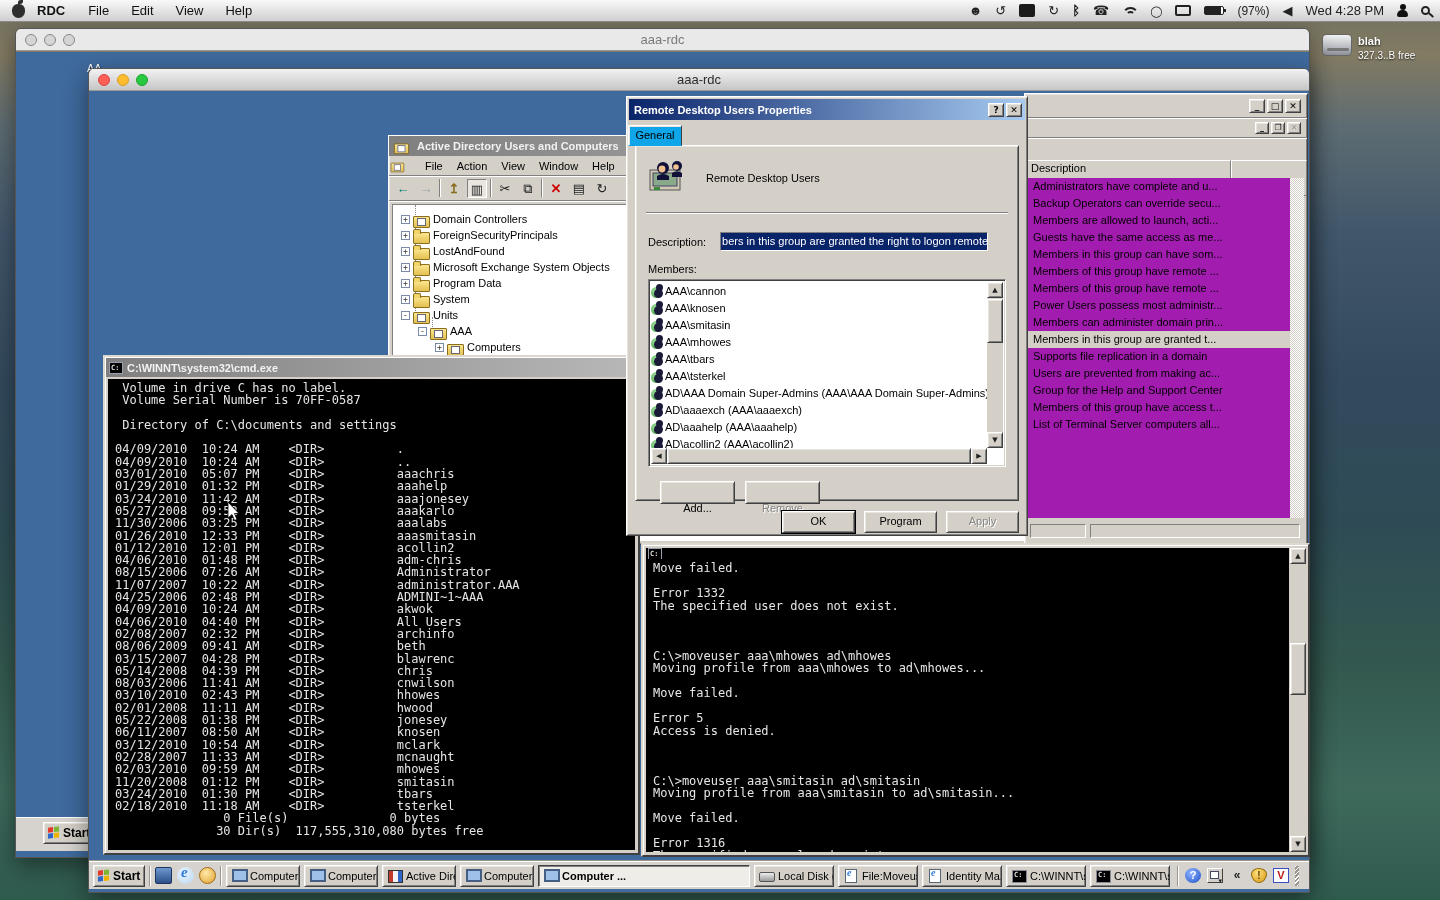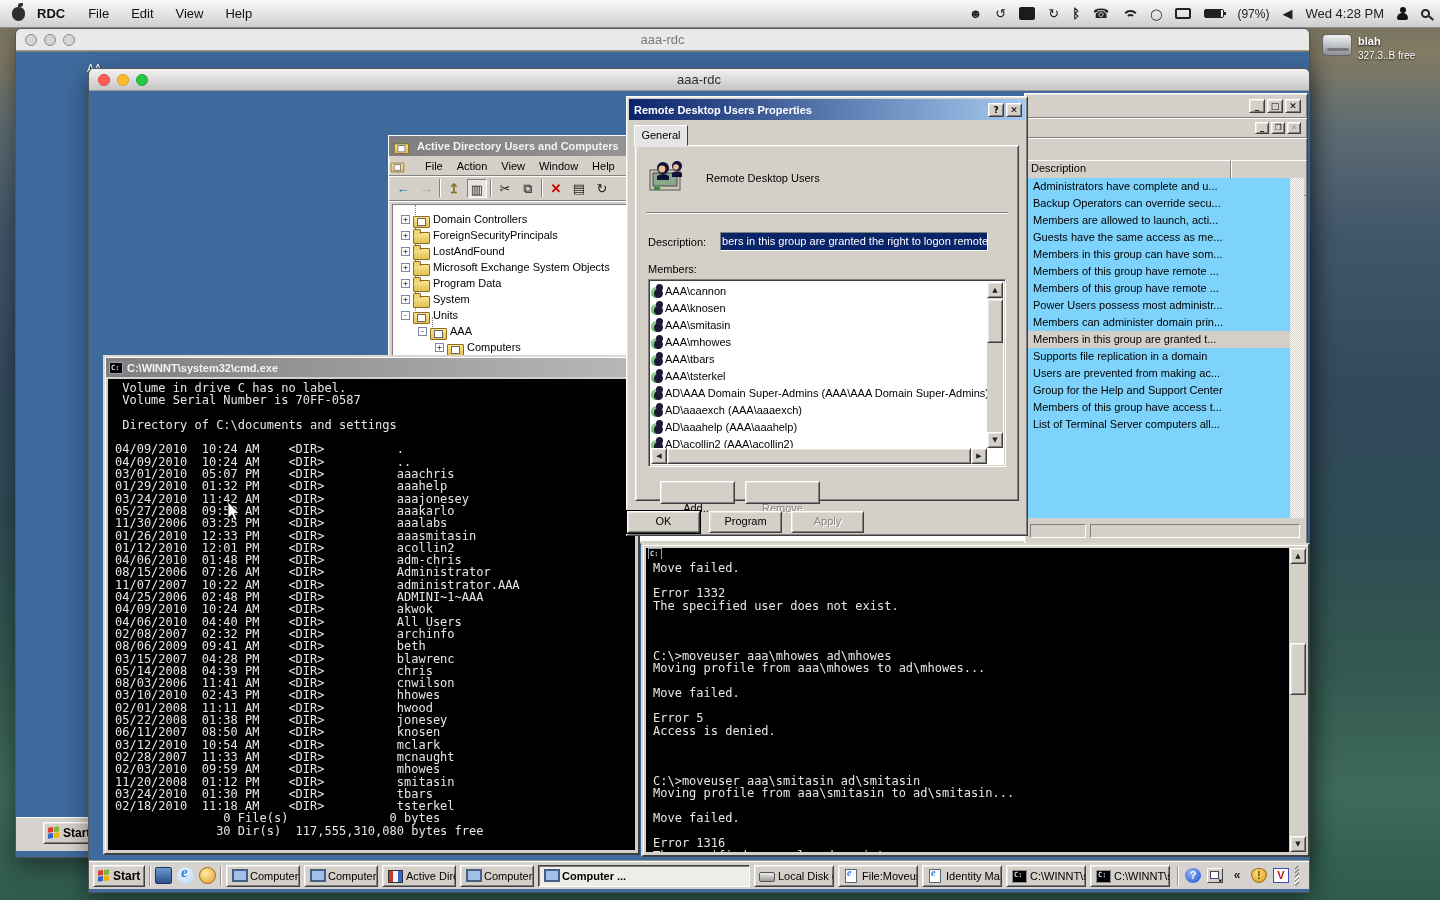--- a/index.html
+++ b/index.html
@@ -1,20 +1,20 @@
 <!DOCTYPE html>
 <html><head>
 <meta charset="utf-8">
 <style>
 *{margin:0;padding:0;box-sizing:border-box}
 html,body{width:1440px;height:900px;overflow:hidden}
 body{position:relative;font-family:"Liberation Sans",sans-serif;
 background:linear-gradient(180deg,#6d6f5e 0%,#837b63 6%,#5d6c72 14%,#41566b 26%,#334a5e 42%,#2e4b55 58%,#33584f 74%,#3e6a5c 88%,#2f5a4e 100%);}
 
-#menubar{position:absolute;left:0;top:0;width:1440px;height:28px;background:linear-gradient(#f9f9f9,#cfcfcf);border-bottom:1px solid #8a8a8a;display:flex;align-items:center;z-index:100;font-size:13px;color:#111}
+#menubar{position:absolute;left:0;top:0;width:1440px;height:22px;background:linear-gradient(#f9f9f9,#cfcfcf);border-bottom:1px solid #8a8a8a;display:flex;align-items:center;z-index:100;font-size:13px;color:#111}
 #menubar .mitem{padding:0 11px;height:21px;line-height:21px}
 #menubar .appname{font-weight:bold;padding:0 12px}
 .apple{width:13px;height:14px;background:#2e2e2e;border-radius:45% 45% 48% 48%;margin-left:12px;position:relative}
 .apple::before{content:"";position:absolute;left:6px;top:-4px;width:5px;height:4px;background:#2e2e2e;border-radius:60% 0 60% 0}
 #mb-right{margin-left:auto;display:flex;align-items:center;gap:13px;padding-right:10px;color:#222}
 .mi{font-size:13px;line-height:21px;color:#222}
 .mi.i-app::before{content:"☻"}
 .mi.i-timemachine::before{content:"↺"}
 .mi.i-sync::before{content:"↻"}
 .mi.i-bluetooth::before{content:"ᛒ";font-weight:bold}
@@ -81,31 +81,31 @@
 
 #listwin{left:1024px;top:93px;width:284px;height:452px;z-index:4;position:absolute}
 #listwin .r1{height:24px;display:flex;justify-content:flex-end;align-items:center;gap:2px;padding:2px 6px;border-bottom:1px solid #808080;box-shadow:0 1px 0 #fff}
 #listwin .r2{height:20px;display:flex;justify-content:flex-end;align-items:center;gap:2px;padding:2px 6px;border-bottom:1px solid #808080;box-shadow:0 1px 0 #fff}
 #listwin .r2 .wbtn{width:14px;height:12px;font-size:8px;line-height:10px}
 #listwin .r3{height:22px}
 .lhdr{display:flex;height:36px;font-size:11px}
 .lhdr .cell{background:#d4d0c8;border:1px solid;border-color:#fff #808080 #808080 #fff;padding:1px 5px}
 .lhdr .c1{width:206px}
 .lhdr .c2{flex:1}
-#desc-body{position:absolute;left:3px;right:17px;top:84px;bottom:26px;background:#7dd3fc;overflow:hidden}
+#desc-body{position:absolute;left:3px;right:17px;top:84px;bottom:26px;background:#a21caf;overflow:hidden}
 #desc-rows div{height:17px;font-size:11px;padding:2px 0 0 5px;white-space:nowrap;color:#000}
 #desc-rows div.sel{background:#d4d0c8}
 #list-vsb{position:absolute;right:3px;top:84px;bottom:26px;width:14px;background:repeating-conic-gradient(#fff 0 25%,#d4d0c8 0 50%) 0 0/2px 2px}
 #listwin .statusbar{position:absolute;left:3px;right:3px;bottom:3px;height:20px;background:#d4d0c8;display:flex;gap:4px;padding:3px 2px}
 #listwin .statusbar i{display:block;height:14px;background:#d4d0c8;border:1px solid;border-color:#808080 #fff #fff #808080}
 
 #dlg{left:626px;top:96px;width:402px;height:440px;z-index:7;position:absolute}
 #dlg .ttl{height:21px;display:flex;align-items:center;padding:0 3px;font-weight:bold;font-size:11px;margin:2px}
 #dlg .ttl .tt{flex:1;padding-left:2px}
-#dlg .tab{position:absolute;left:7px;top:28px;width:54px;height:21px;background:#e5e5e5;border:1px solid;border-color:#fff #404040 transparent #fff;box-shadow:inset 1px 1px 0 #e8e5e0;font-size:11px;text-align:center;padding-top:3px;z-index:2}
+#dlg .tab{position:absolute;left:1px;top:28px;width:54px;height:21px;background:#0ea5e9;border:1px solid;border-color:#fff #404040 transparent #fff;box-shadow:inset 1px 1px 0 #e8e5e0;font-size:11px;text-align:center;padding-top:3px;z-index:2}
 #dlg .page{position:absolute;left:8px;top:48px;right:8px;height:356px;background:#d4d0c8;border:1px solid;border-color:#fff #404040 #404040 #fff;box-shadow:inset 1px 1px 0 #e8e5e0,inset -1px -1px 0 #808080}
 #dlg .grprow{display:flex;align-items:center;gap:18px;padding:14px 10px 8px 12px}
 #dlg .grpname{font-size:11px}
 #dlg .hline{height:2px;margin:8px 10px;border-top:1px solid #808080;border-bottom:1px solid #fff}
 #dlg .descrow{display:flex;align-items:center;gap:14px;padding:10px 12px 0 12px;font-size:11px}
 #descbox{width:268px;height:19px;overflow:hidden;white-space:nowrap}
 #descbox span{display:inline-block;background:#0a246a;color:#fff;font-size:11px;padding:1px 1px;line-height:15px}
 #dlg .memlabel{font-size:11px;padding:12px 12px 4px 12px}
 #memberbox{position:relative;margin:0 12px;height:188px}
 #mem-rows{position:absolute;left:2px;top:2px;right:18px;bottom:18px;overflow:hidden}
@@ -117,21 +117,21 @@
 .hsb{position:absolute;left:2px;right:18px;bottom:2px;height:16px;background:#d4d0c8;display:flex}
 .sbtn{width:16px;height:16px;font:7px/14px "DejaVu Sans",sans-serif;text-align:center;color:#222}
 .vsb .sbtn{position:absolute;left:0}
 .vsb .up{top:0}.vsb .dn{bottom:0}
 .vsb .thumb{position:absolute;left:0;top:17px;width:16px;height:44px}
 .hsb .thumb{flex:1;margin:0;height:16px}
 #dlg .addrow{display:flex;gap:10px;padding:14px 0 0 24px}
 #dlg .addrow .btn95{width:75px;height:23px;padding-top:20px}
 #dlg .okrow{position:absolute;left:0;right:8px;top:414px;display:flex;justify-content:fl
 ex-end;gap:9px}
-#dlg .okrow{}
+#dlg .okrow{justify-content:flex-end}
 #dlg .okrow .btn95{width:73px;height:22px;padding-top:3px}
 
 .cmdwin{position:absolute;background:#d4d0c8;border:2px solid;border-color:#dcd8d0 #404040 #404040 #dcd8d0;box-shadow:inset 1px 1px 0 #fff}
 #cmd1{left:103px;top:355px;width:537px;height:500px;z-index:5}
 #cmd2{left:641px;top:543px;width:669px;height:314px;z-index:6}
 .cmdttl{height:19px;display:flex;align-items:center;gap:4px;padding:0 3px;font-weight:bold;font-size:11px;margin:1px}
 .cmdico{width:14px;height:12px;background:#000;border:1px solid #98a0b0;position:relative;flex:none}
 .cmdico::after{content:"C:";position:absolute;left:1px;top:0px;font:bold 7px/10px "DejaVu Sans Mono",monospace;color:#ddd}
 .cmdbody{position:absolute;left:3px;right:3px;bottom:3px;background:#000;overflow:hidden}
 #cmd1 .cmdbody{top:22px}

